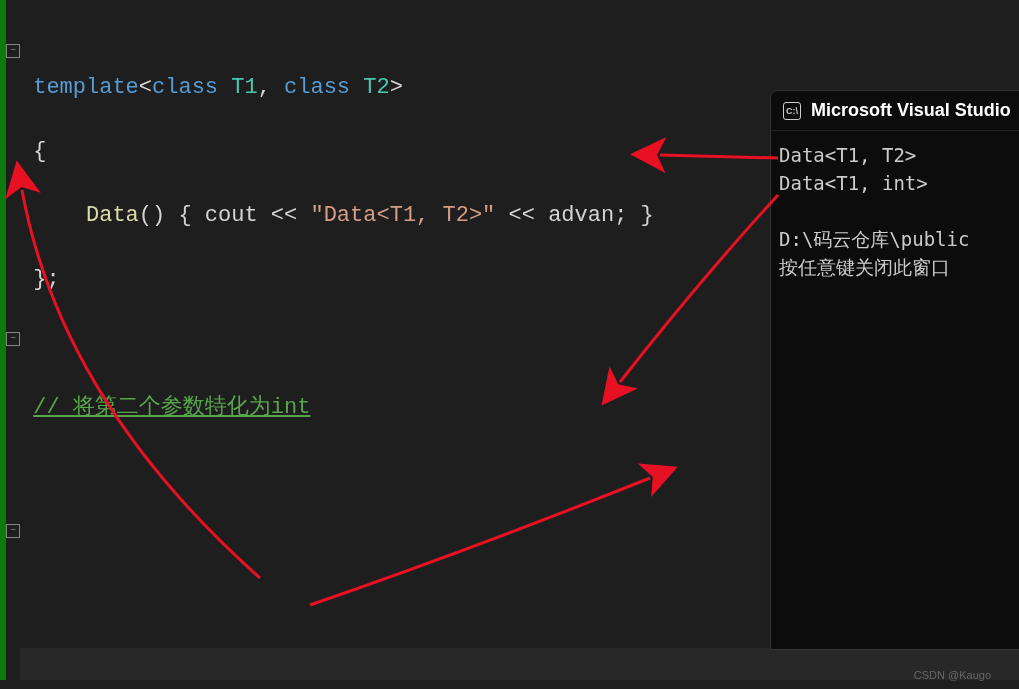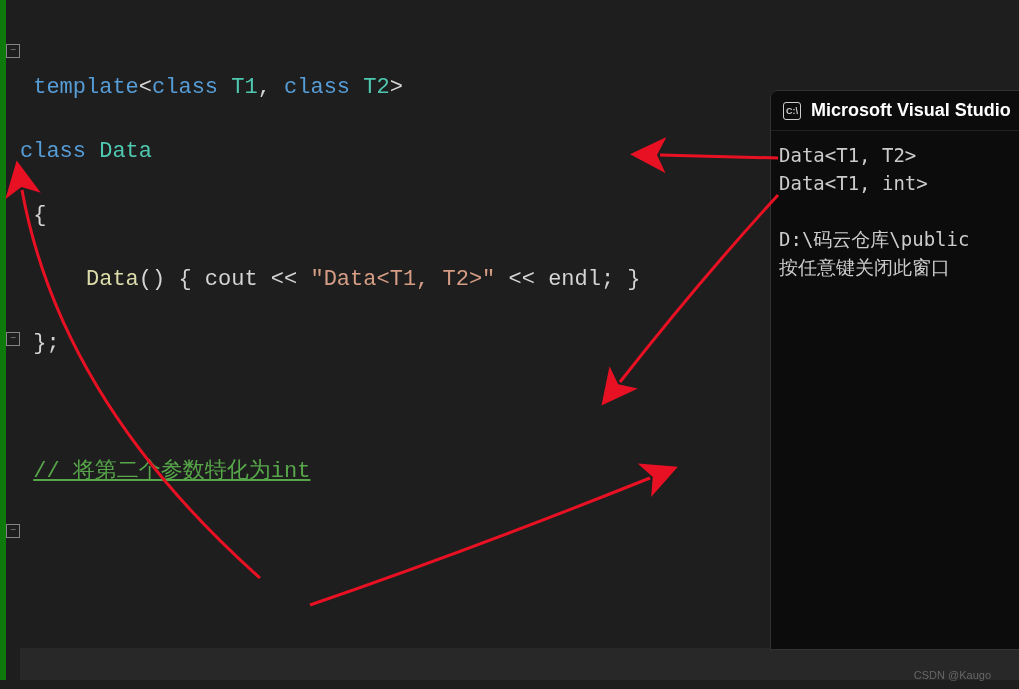--- a/index.html
+++ b/index.html
@@ -142,23 +142,22 @@
 <div class="editor">
   <div class="gutter-bar"></div>
   <div class="fold-gutter">
     <div class="fold-icon" style="top:44px">−</div>
     <div class="fold-icon" style="top:332px">−</div>
     <div class="fold-icon" style="top:524px">−</div>
   </div>
   <div class="code-area">
     <div class="hl-line" style="top:648px"></div>
 <span class="line"> <span class="kw">template</span><span class="punct">&lt;</span><span class="kw">class</span><span class="templ-param"> T1</span><span class="punct">,</span> <span class="kw">class</span><span class="templ-param"> T2</span><span class="punct">&gt;</span></span>
-<span class="line"><span class="kw">class</span><span class="cls"> Data</span></span>
 <span class="line"> <span class="brace">{</span></span>
-<span class="line">     <span class="func">Data</span><span class="punct">()</span><span class="brace"> { </span><span class="ident">cout</span><span class="op"> &lt;&lt; </span><span class="str">"Data&lt;T1, T2&gt;"</span><span class="op"> &lt;&lt; </span><span class="ident">endl</span><span class="punct">; </span><span class="brace">}</span></span>
+<span class="line">     <span class="func">Data</span><span class="punct">()</span><span class="brace"> { </span><span class="ident">cout</span><span class="op"> &lt;&lt; </span><span class="str">"Data&lt;T1, T2&gt;"</span><span class="op"> &lt;&lt; </span><span class="ident">advan</span><span class="punct">; </span><span class="brace">}</span></span>
 <span class="line"> <span class="brace">};</span></span>
 <span class="line"></span>
 <span class="line"> <span class="comment">// 将第二个参数特化为int</span></span>
 
 
 
 
 
 
 

